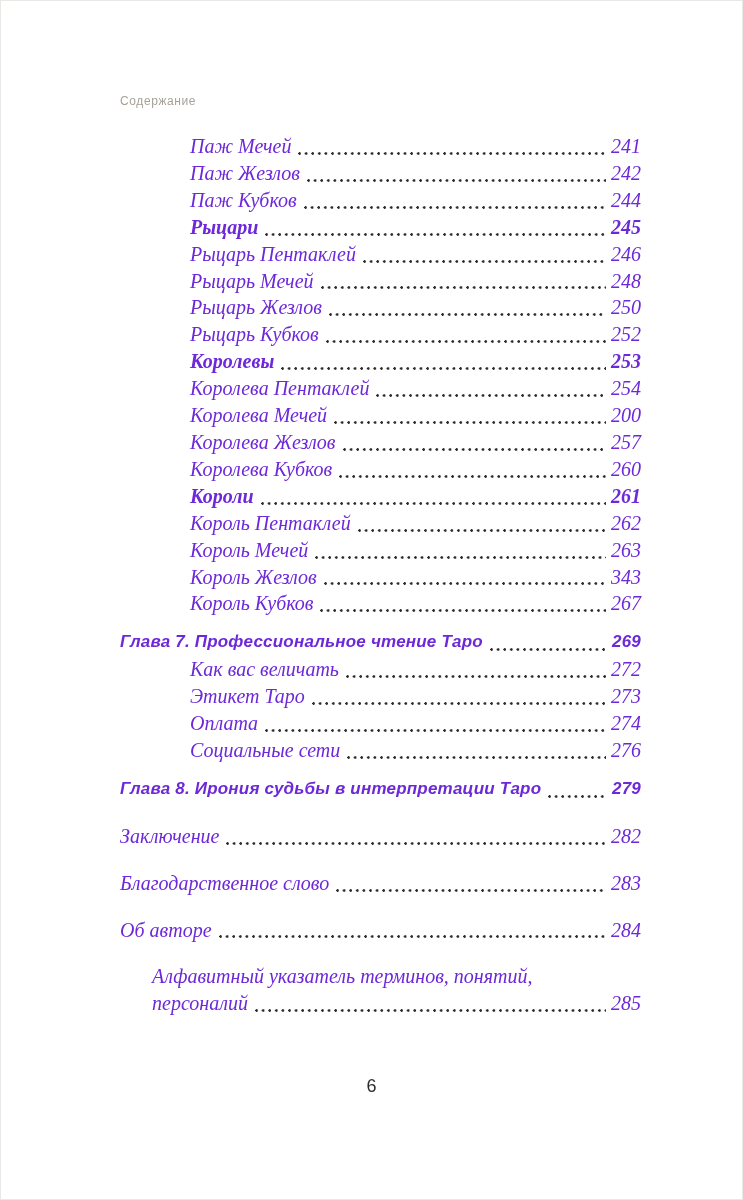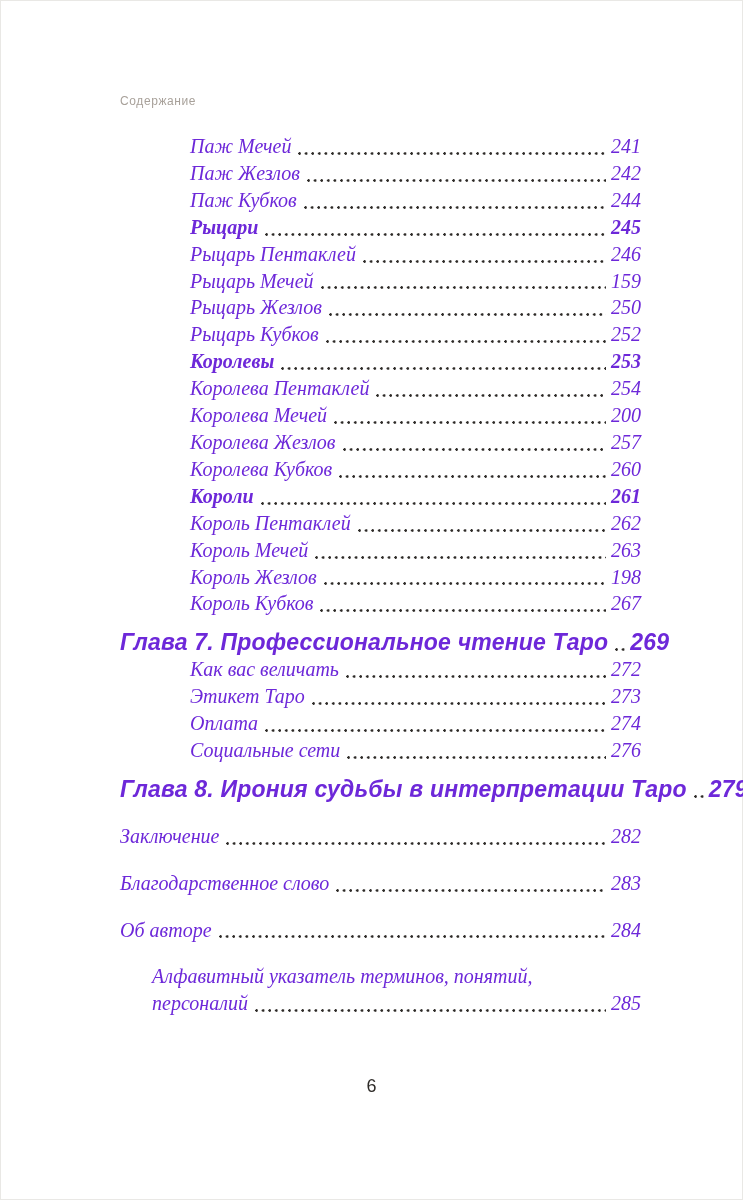--- a/index.html
+++ b/index.html
@@ -35,21 +35,21 @@
     display: flex;
     align-items: baseline;
     line-height: 26.9px;
     white-space: nowrap;
   }
   .entry.sub, .entry.sub-bold { padding-left: 70px; }
   .entry.sub-bold { font-weight: bold; }
   .entry.chapter {
     font-family: "Liberation Sans", sans-serif;
     font-weight: 700;
-    font-size: 23px;
+    font-size: 17px;
     letter-spacing: 0.2px;
     margin-top: 12px;
   }
   .entry.top { margin-top: 20px; }
   .entry.top-wrap {
     display: block;
     margin-top: 20px;
     white-space: normal;
     margin-left: 32px;
   }
@@ -103,21 +103,21 @@
         <span class="pg">245</span>
       </div>
       <div class="entry sub">
         <span class="lbl">Рыцарь Пентаклей</span>
         <span class="dots"></span>
         <span class="pg">246</span>
       </div>
       <div class="entry sub">
         <span class="lbl">Рыцарь Мечей</span>
         <span class="dots"></span>
-        <span class="pg">159</span>
+        <span class="pg">248</span>
       </div>
       <div class="entry sub">
         <span class="lbl">Рыцарь Жезлов</span>
         <span class="dots"></span>
         <span class="pg">250</span>
       </div>
       <div class="entry sub">
         <span class="lbl">Рыцарь Кубков</span>
         <span class="dots"></span>
         <span class="pg">252</span>
@@ -158,21 +158,21 @@
         <span class="pg">262</span>
       </div>
       <div class="entry sub">
         <span class="lbl">Король Мечей</span>
         <span class="dots"></span>
         <span class="pg">263</span>
       </div>
       <div class="entry sub">
         <span class="lbl">Король Жезлов</span>
         <span class="dots"></span>
-        <span class="pg">198</span>
+        <span class="pg">343</span>
       </div>
       <div class="entry sub">
         <span class="lbl">Король Кубков</span>
         <span class="dots"></span>
         <span class="pg">267</span>
       </div>
       <div class="entry chapter">
         <span class="lbl">Глава 7. Профессиональное чтение Таро</span>
         <span class="dots"></span>
         <span class="pg">269</span>

